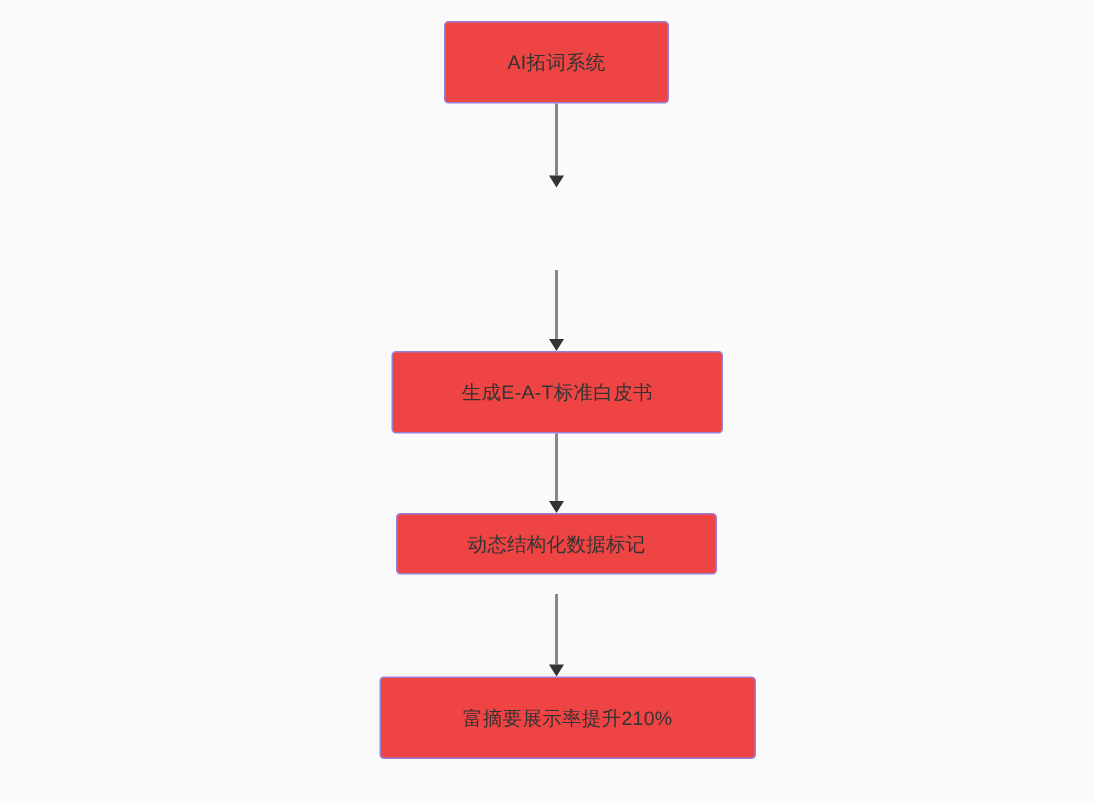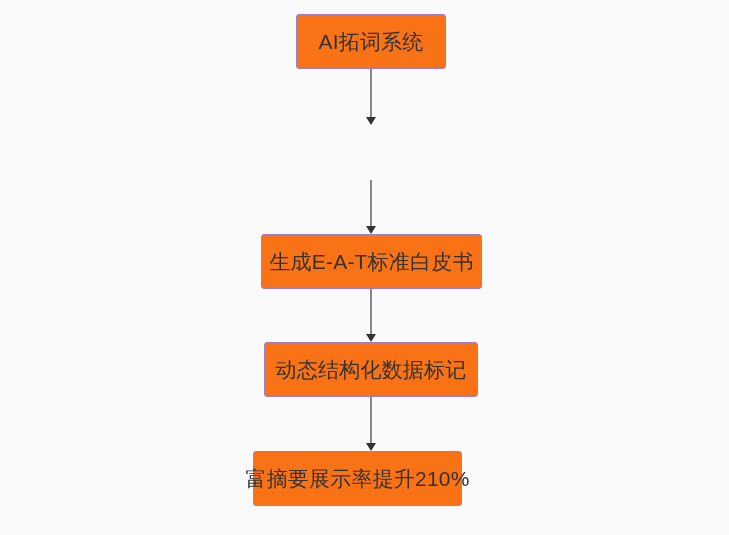--- a/index.html
+++ b/index.html
@@ -16,25 +16,25 @@
 
   #flowchart {
     position: relative;
     width: 729px;
     height: 535px;
   }
 
   .node {
     position: absolute;
     box-sizing: border-box;
-    background: #f97316;
+    background: #ef4444;
     border: 1.4px solid #9a7fd4;
     border-radius: 3px;
     color: #333333;
-    font-size: 21px;
+    font-size: 13px;
     line-height: 1;
     display: flex;
     align-items: center;
     justify-content: center;
     text-align: center;
     letter-spacing: 0.2px;
     white-space: nowrap;
     -webkit-font-smoothing: antialiased;
   }
 
@@ -68,17 +68,17 @@
   <div class="arrowhead" style="left:365.5px; top:334px;"></div>
 
   <div class="edge" style="left:370px; top:396px; height:47px;"></div>
   <div class="arrowhead" style="left:365.5px; top:443px;"></div>
 
   <div class="node" style="left:296px; top:14px; width:150px; height:55px;">AI拓词系统</div>
 
 
   <div class="node" style="left:261px; top:234px; width:221px; height:55px;text-align:right;">生成E-A-T标准白皮书</div>
 
-  <div class="node" style="left:264px; top:342px; width:214px; height:55px;">动态结构化数据标记</div>
+  <div class="node" style="left:264px; top:342px; width:214px; height:41px;">动态结构化数据标记</div>
 
-  <div class="node" style="left:253px; top:451px; width:209px; height:55px;">富摘要展示率提升210%</div>
+  <div class="node" style="left:253px; top:451px; width:251px; height:55px;">富摘要展示率提升210%</div>
 
 </div>
 
 </body></html>

